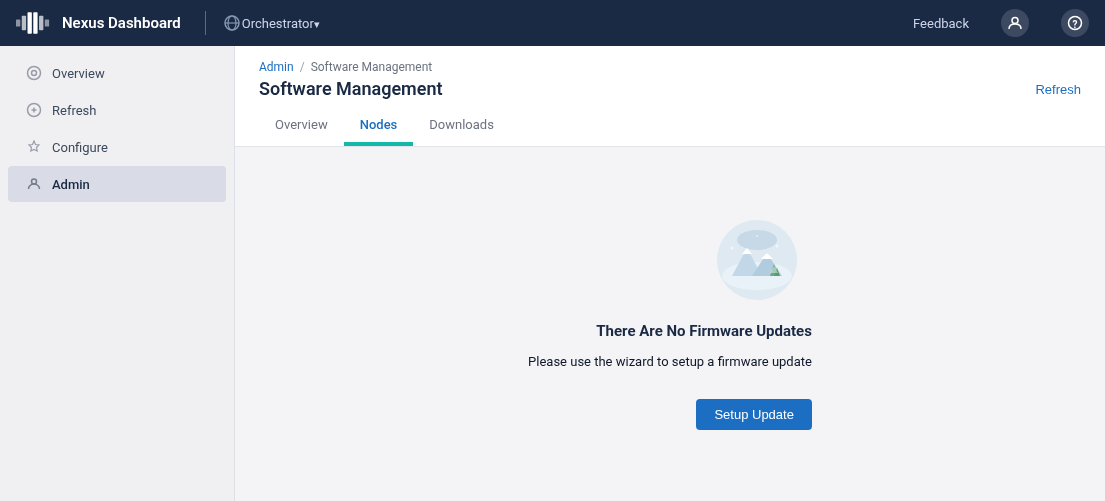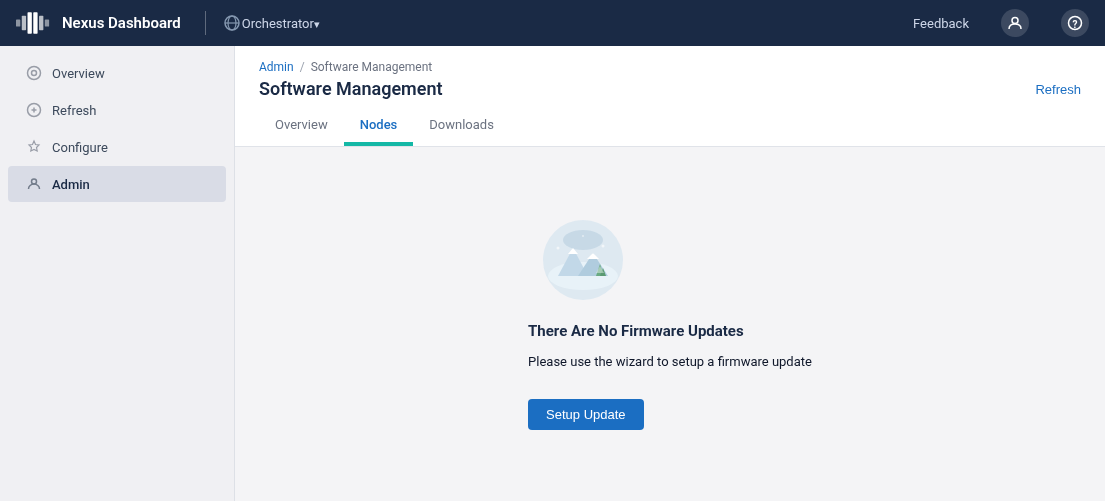--- a/index.html
+++ b/index.html
@@ -186,21 +186,21 @@
       display: flex;
       flex-direction: column;
       align-items: center;
       justify-content: center;
       padding: 24px;
     }
 
     .empty-state {
       display: flex;
       flex-direction: column;
-      align-items: flex-start;
+      align-items: flex-end;
       gap: 14px;
     }
 
     .empty-illustration {
       width: 110px;
       height: 90px;
     }
 
     .empty-title {
       font-size: 15px;

